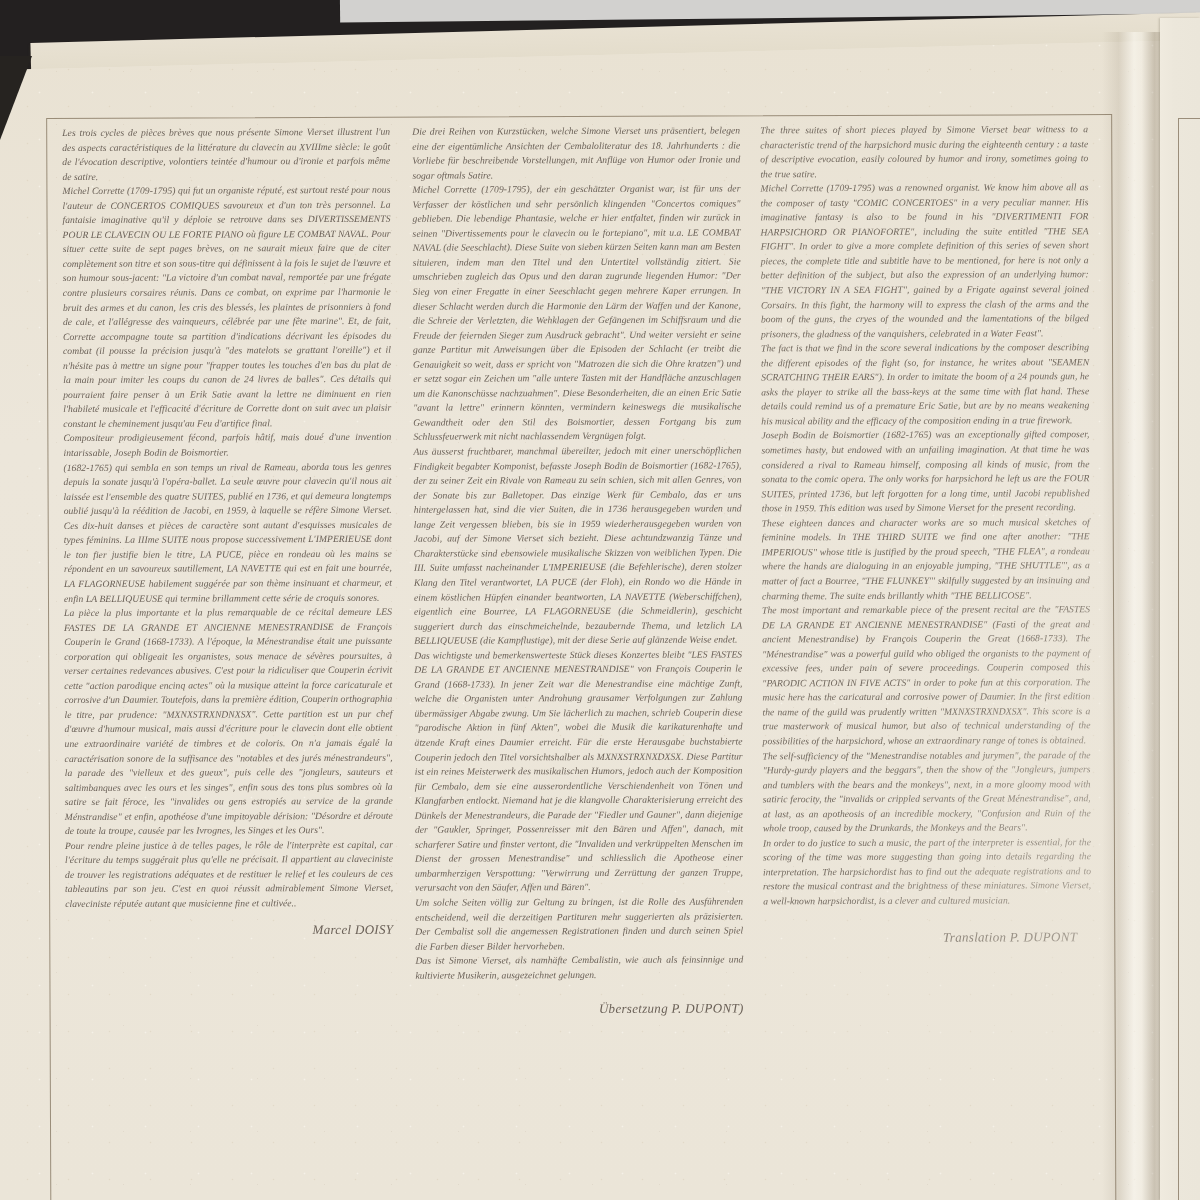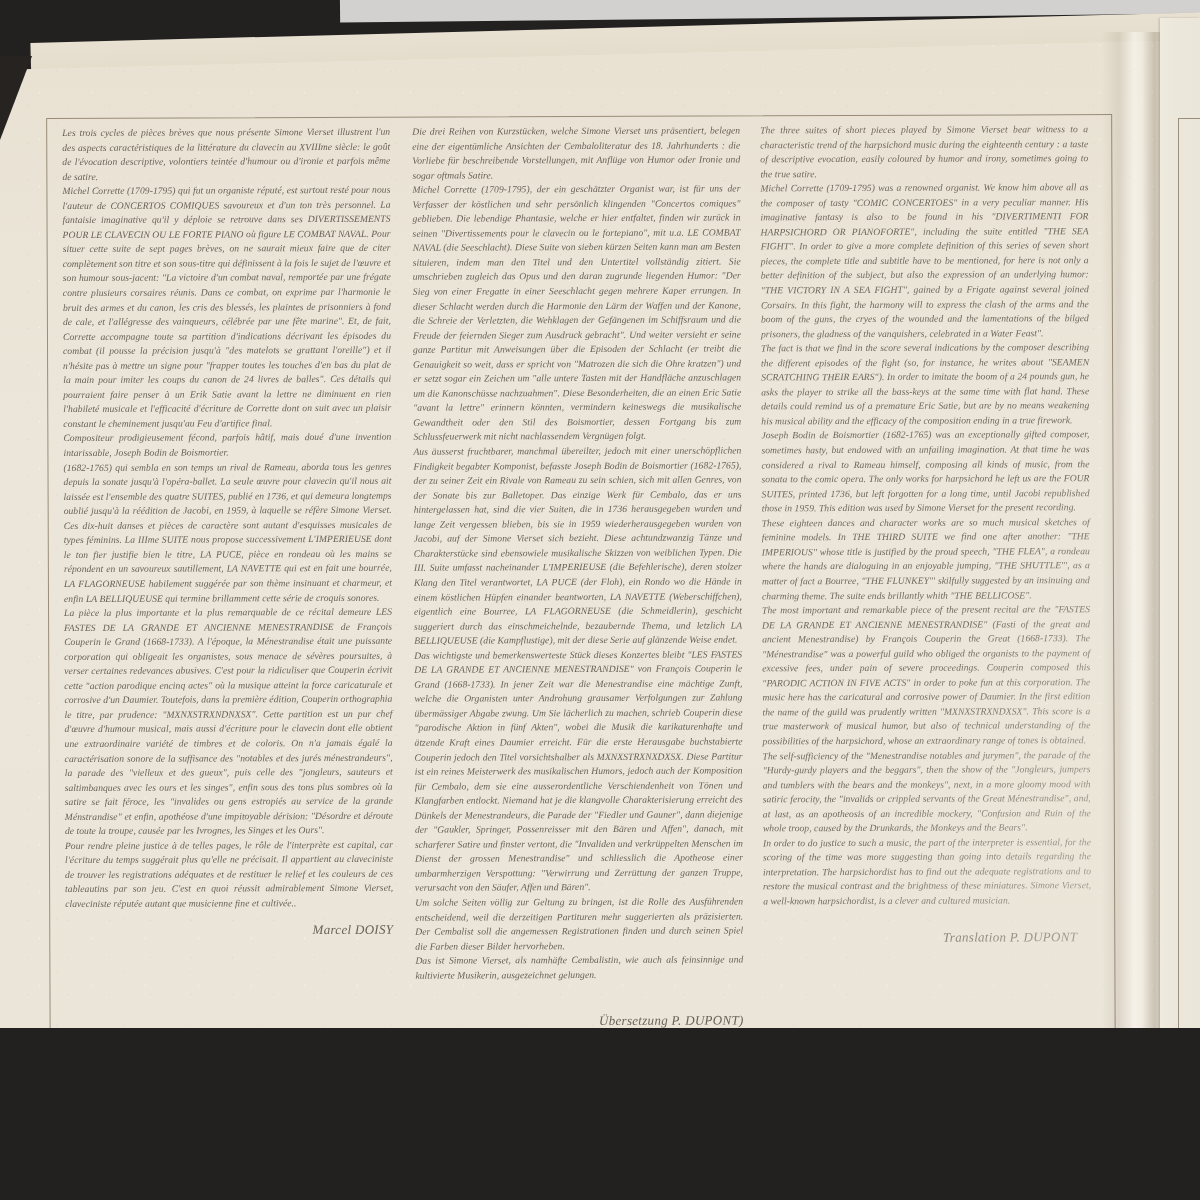--- a/index.html
+++ b/index.html
@@ -1,21 +1,21 @@
 <!DOCTYPE html>
 <html><head>
 <meta charset="utf-8">
 <style>
   html,body{margin:0;padding:0;}
   body{
     width:1200px;height:1200px;overflow:hidden;
     background:#232020;
     font-family:"Liberation Serif","DejaVu Serif",serif;
   }
-  .photo{position:relative;width:1200px;height:1028px;overflow:hidden;}
+  .photo{position:relative;width:1200px;height:1200px;overflow:hidden;}
 
   
   .top-surface{
     position:absolute;left:340px;top:-8px;width:880px;height:26px;
     background:#d2d1cf;transform:rotate(-0.6deg);
   }
 
   
   .flap{
     position:absolute;left:30px;top:12px;width:1185px;height:56px;
@@ -60,21 +60,21 @@
     font-style:italic;font-size:9.6px;line-height:14.55px;
     letter-spacing:.05px;
     color:#6a6057;text-align:justify;
   }
   .col p{margin:0;}
   .col-fr{left:64px;}
   .col-de{left:414px;}
   .col-en{left:762px;color:#70675d;}
 
   .signature{text-align:right;margin-top:12px;font-size:13px;letter-spacing:.3px;}
-  .col-de .signature{margin-top:32px;}
+  .col-de .signature{margin-top:20px;}
   .col-en .signature{margin-top:22px;padding-right:14px;}
 
   
   .ink-fade{
     position:absolute;left:742px;top:480px;width:360px;height:600px;
     background:linear-gradient(118deg,rgba(235,229,216,0) 42%,rgba(235,229,216,.5) 92%);
     pointer-events:none;
   }
 
   

